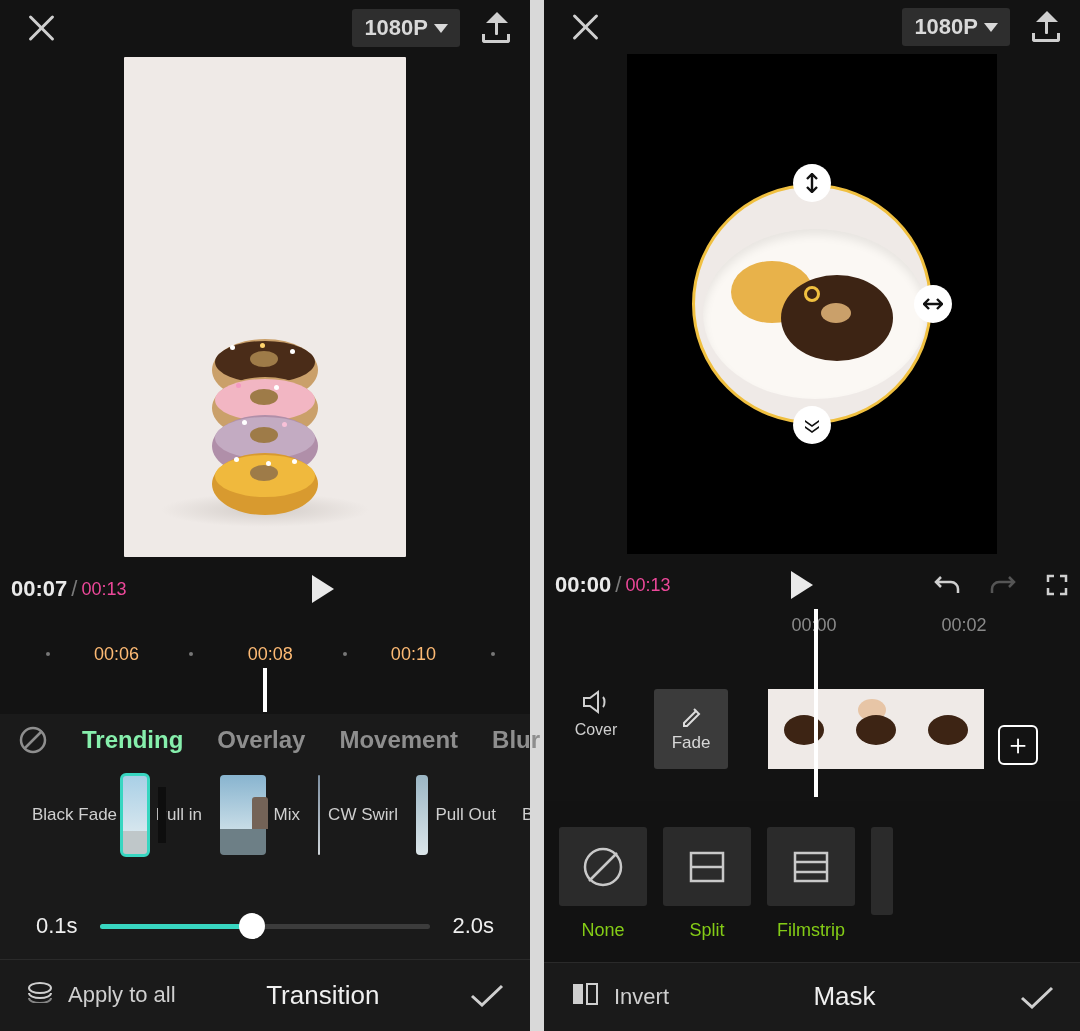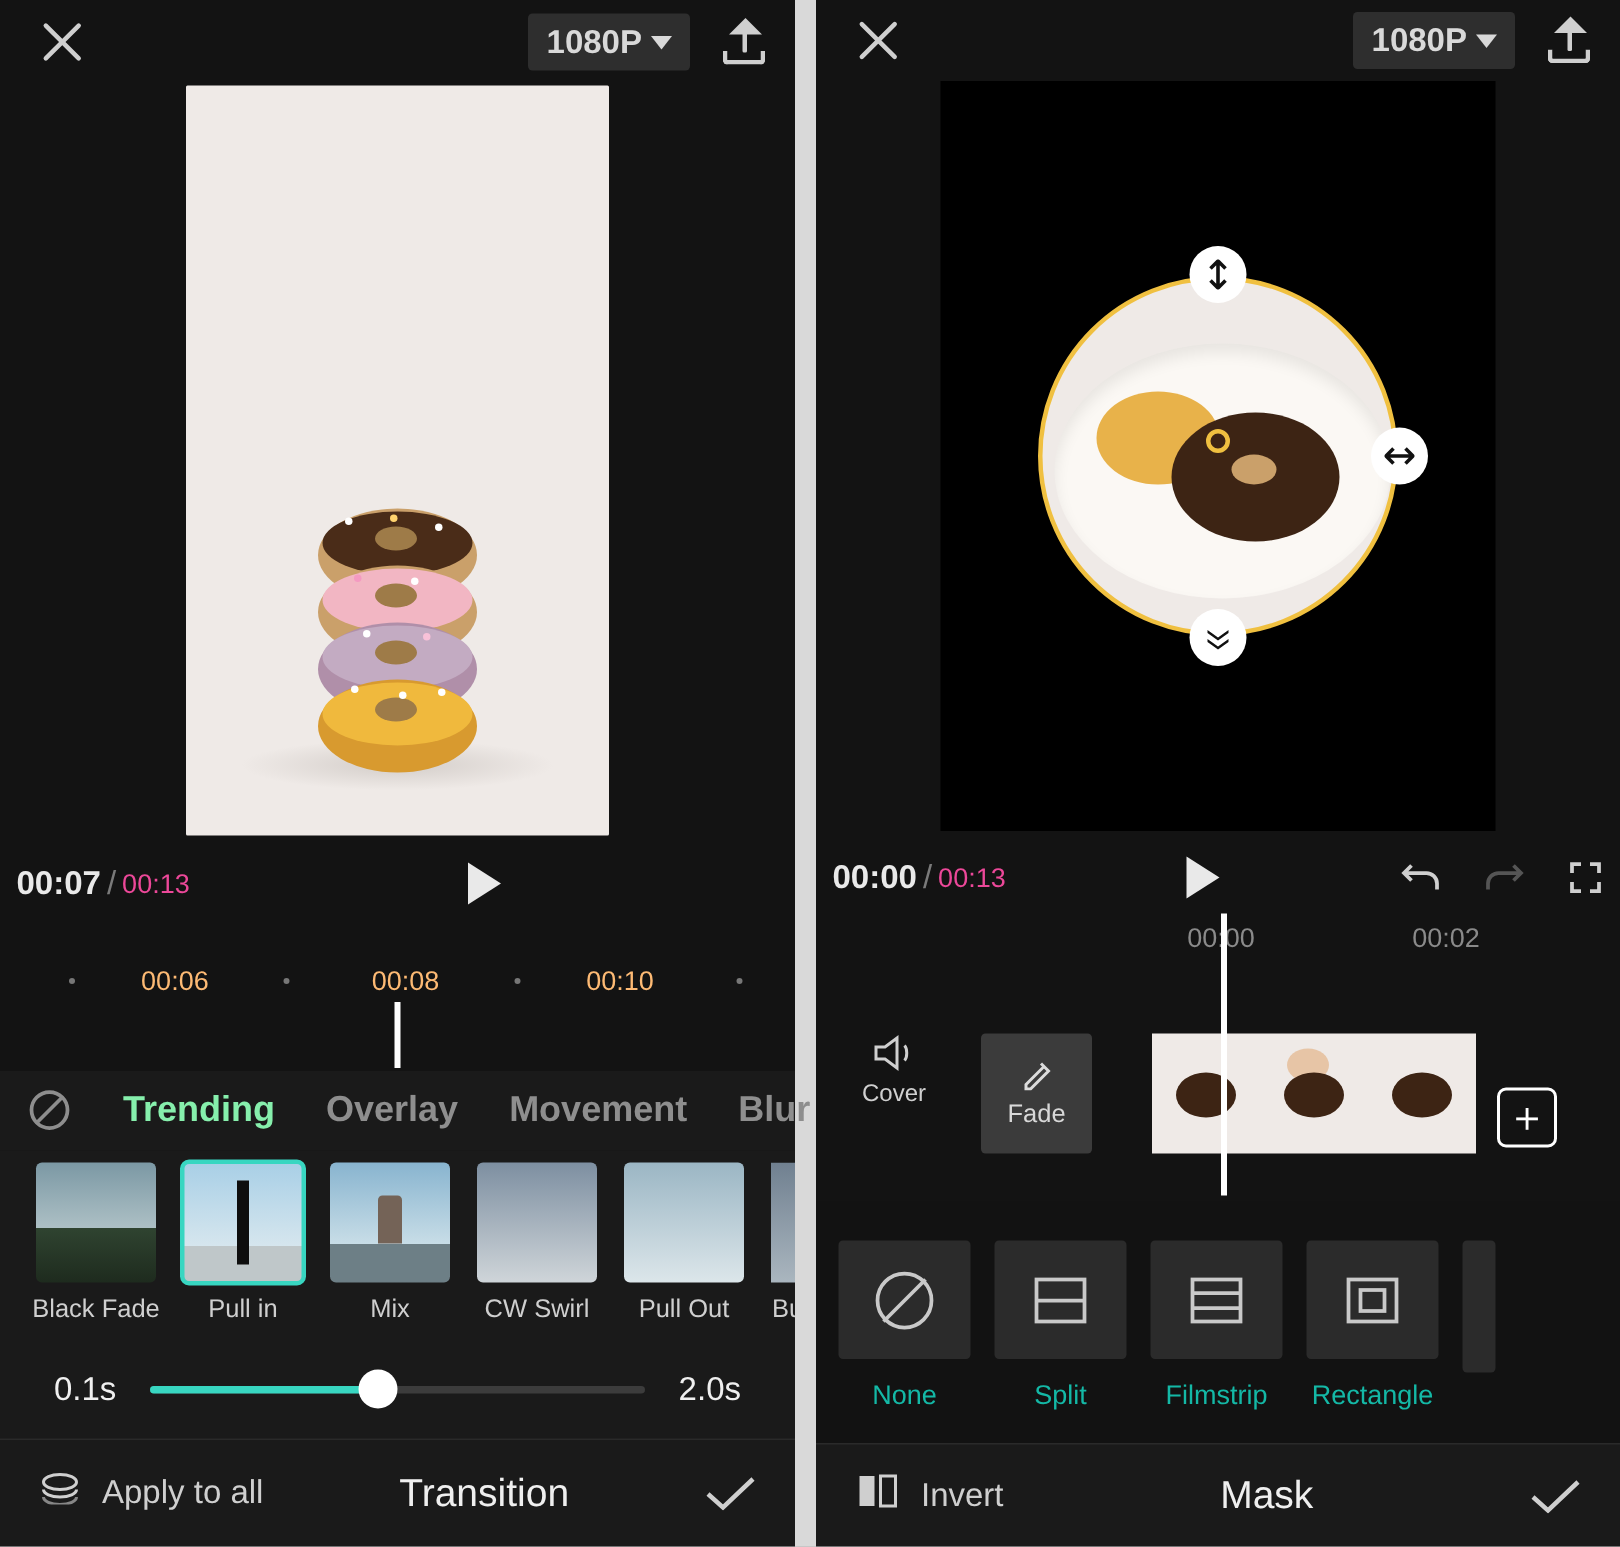--- a/index.html
+++ b/index.html
@@ -79,21 +79,21 @@
 
   
   .tabs{height:54px;display:flex;align-items:center;gap:34px;padding:0 6px 0 18px;background:#1a1a1a;}
   .tab-none{width:30px;height:30px;}
   .tab-none svg{width:30px;height:30px;}
   .tab{color:#8e8e8e;font-size:24px;font-weight:600;white-space:nowrap;}
   .tab.active{color:#86efac;}
 
   
   .thumbs{height:130px;display:flex;align-items:flex-start;gap:18px;padding:8px 0 0 24px;background:#1a1a1a;overflow:hidden;}
-  .th{width:80px;display:flex;flex-direction:column;align-items:center;gap:8px;flex-shrink:0;}
+  .th{width:80px;display:flex;flex-direction:row;align-items:center;gap:8px;flex-shrink:0;}
   .th .pic{width:80px;height:80px;border-radius:4px;}
   .th.sel .pic{outline:3px solid #38d6c1;outline-offset:-1px;}
   .th .lbl{font-size:17px;color:#cfcfcf;white-space:nowrap;}
   .pic.sky1{background:linear-gradient(#7b98a4 0%,#adc0c5 55%,#2f4330 55%,#1e2b1e 100%);}
   .pic.sky2{background:linear-gradient(#a8cfe6,#d6e6ee 70%,#bfc7c9 70%);position:relative;}
   .pic.sky2::after{content:"";position:absolute;left:36px;bottom:12px;width:8px;height:56px;background:#0e0e0e;}
   .pic.sky3{background:linear-gradient(#88b4cf,#c8dde7 68%,#6d7f86 68%);position:relative;}
   .pic.sky3::after{content:"";position:absolute;left:32px;bottom:26px;width:16px;height:32px;background:#746357;border-radius:3px 3px 0 0;}
   .pic.sky4{background:linear-gradient(#7d8fa1,#cfd5d9);} 
   .pic.sky5{background:linear-gradient(#9bb6c4,#dce6ea);} 
@@ -126,21 +126,21 @@
   .strip{display:flex;margin-left:40px;}
   .frame{width:72px;height:80px;background:#efeae7;position:relative;}
   .frame::after{content:"";position:absolute;left:16px;top:26px;width:40px;height:30px;border-radius:50%/50%;background:#3d2414;}
   .frame.f2::before{content:"";position:absolute;left:18px;top:10px;width:28px;height:22px;border-radius:50%;background:#e7c5a6;}
   .addclip{width:40px;height:40px;border:2px solid #fff;border-radius:6px;display:flex;align-items:center;justify-content:center;font-size:28px;color:#fff;align-self:center;margin-left:14px;}
 
   .r-playhead{position:absolute;left:270px;top:0;width:4px;height:188px;background:#fff;}
 
   
   .masktools{display:flex;gap:14px;padding:26px 14px 0 14px;background:#121212;overflow:hidden;}
-  .mtool{width:90px;display:flex;flex-direction:column;align-items:center;gap:14px;color:#14b8a6;font-size:18px;flex-shrink:0;}
+  .mtool{width:90px;display:flex;flex-direction:column;align-items:center;gap:14px;color:#84cc16;font-size:18px;flex-shrink:0;}
   .mtool.cut{width:24px;}
   .mbox{width:88px;height:88px;background:#2b2b2b;border-radius:3px;display:flex;align-items:center;justify-content:center;}
   .mtool.sel .mbox{outline:3px solid #38d6c1;outline-offset:-1px;}
   .mbox svg{width:48px;height:48px;stroke:#c9c9c9;fill:none;stroke-width:2.5;}
   .spacer-v{height:22px;background:#121212;}
 
   .ruler-wrap-right{position:relative;}
 </style>
 </head>
 <body>
@@ -407,29 +407,20 @@
       <div class="mtool">
         <div class="mbox">
             <svg viewBox="0 0 48 48">
               <rect x="8" y="10" width="32" height="28"></rect>
               <line x1="8" y1="19" x2="40" y2="19"></line>
               <line x1="8" y1="29" x2="40" y2="29"></line>
             </svg>
           </div>
         <span>Filmstrip</span>
       </div>
-      <div class="mtool">
-        <div class="mbox">
-            <svg viewBox="0 0 48 48">
-              <rect x="8" y="10" width="32" height="28"></rect>
-              <rect x="16" y="17" width="16" height="14"></rect>
-            </svg>
-          </div>
-        <span>Rectangle</span>
-      </div>
       <div class="mtool cut">
         <div class="mbox" style="width:22px"></div>
       </div>
     </div>
     <div class="spacer-v"></div>
 
     <div class="footer">
       <div class="f-left">
         <span class="invert-icon">
           <svg viewBox="0 0 30 26">

